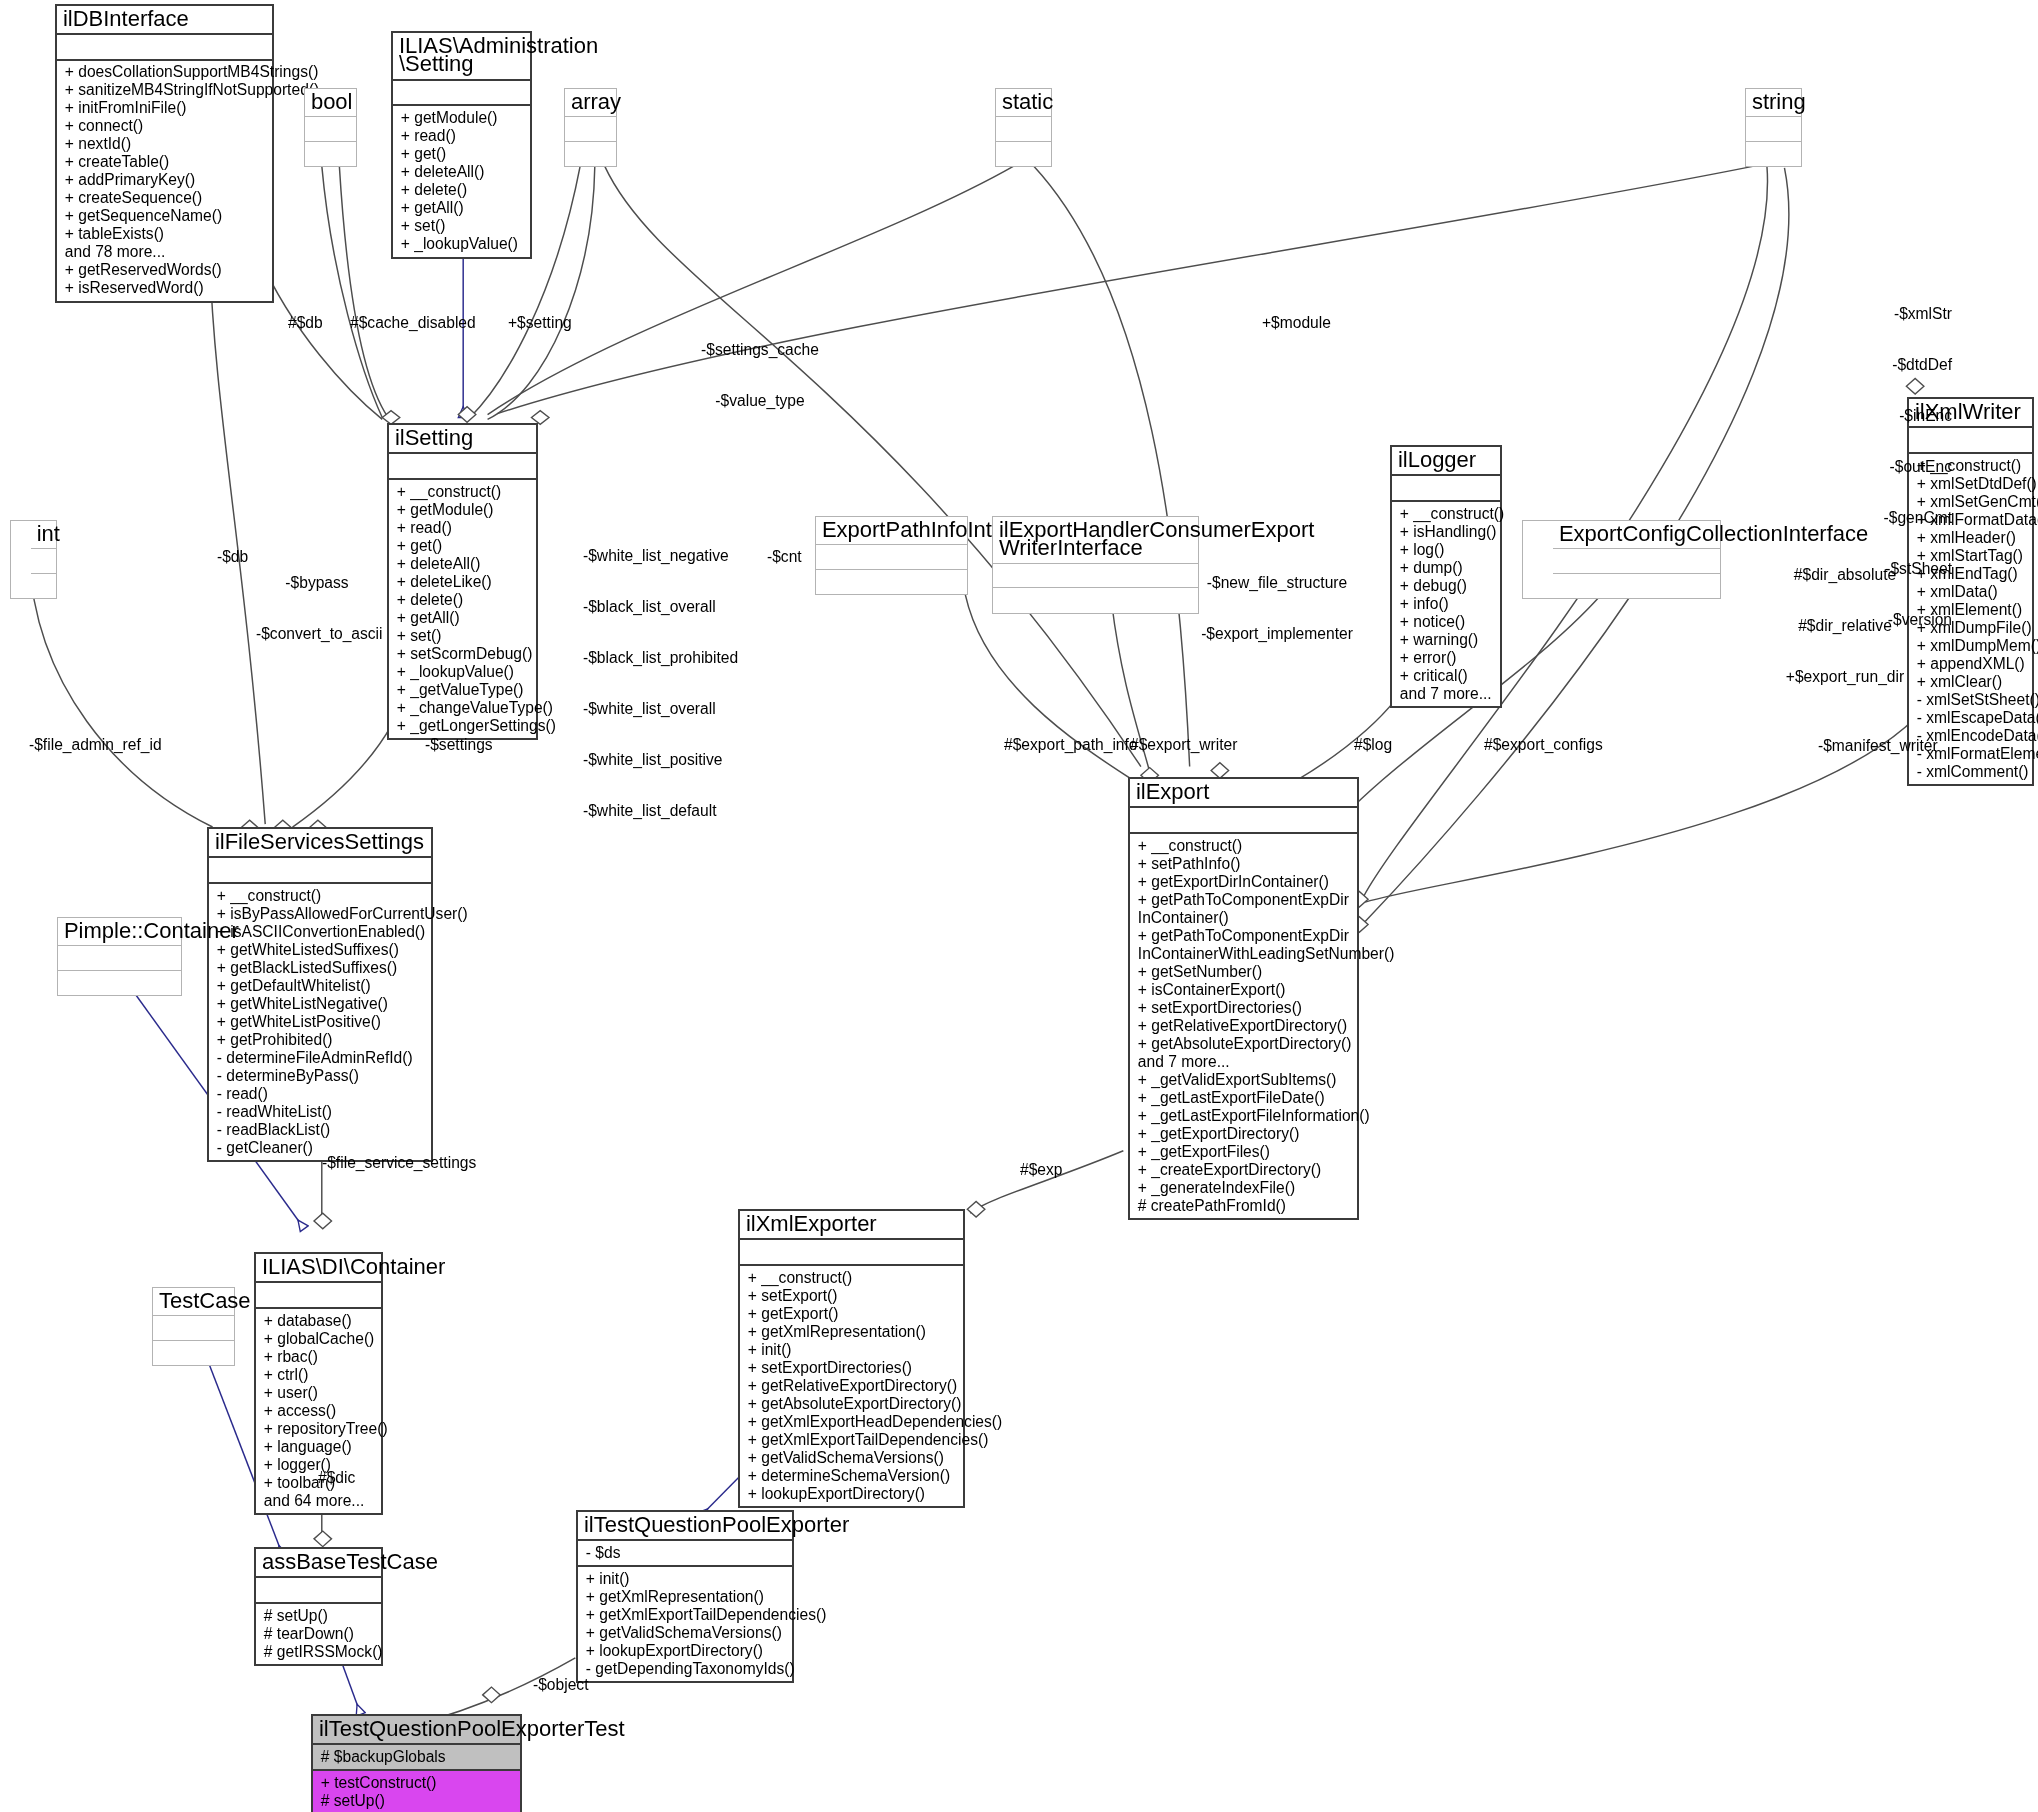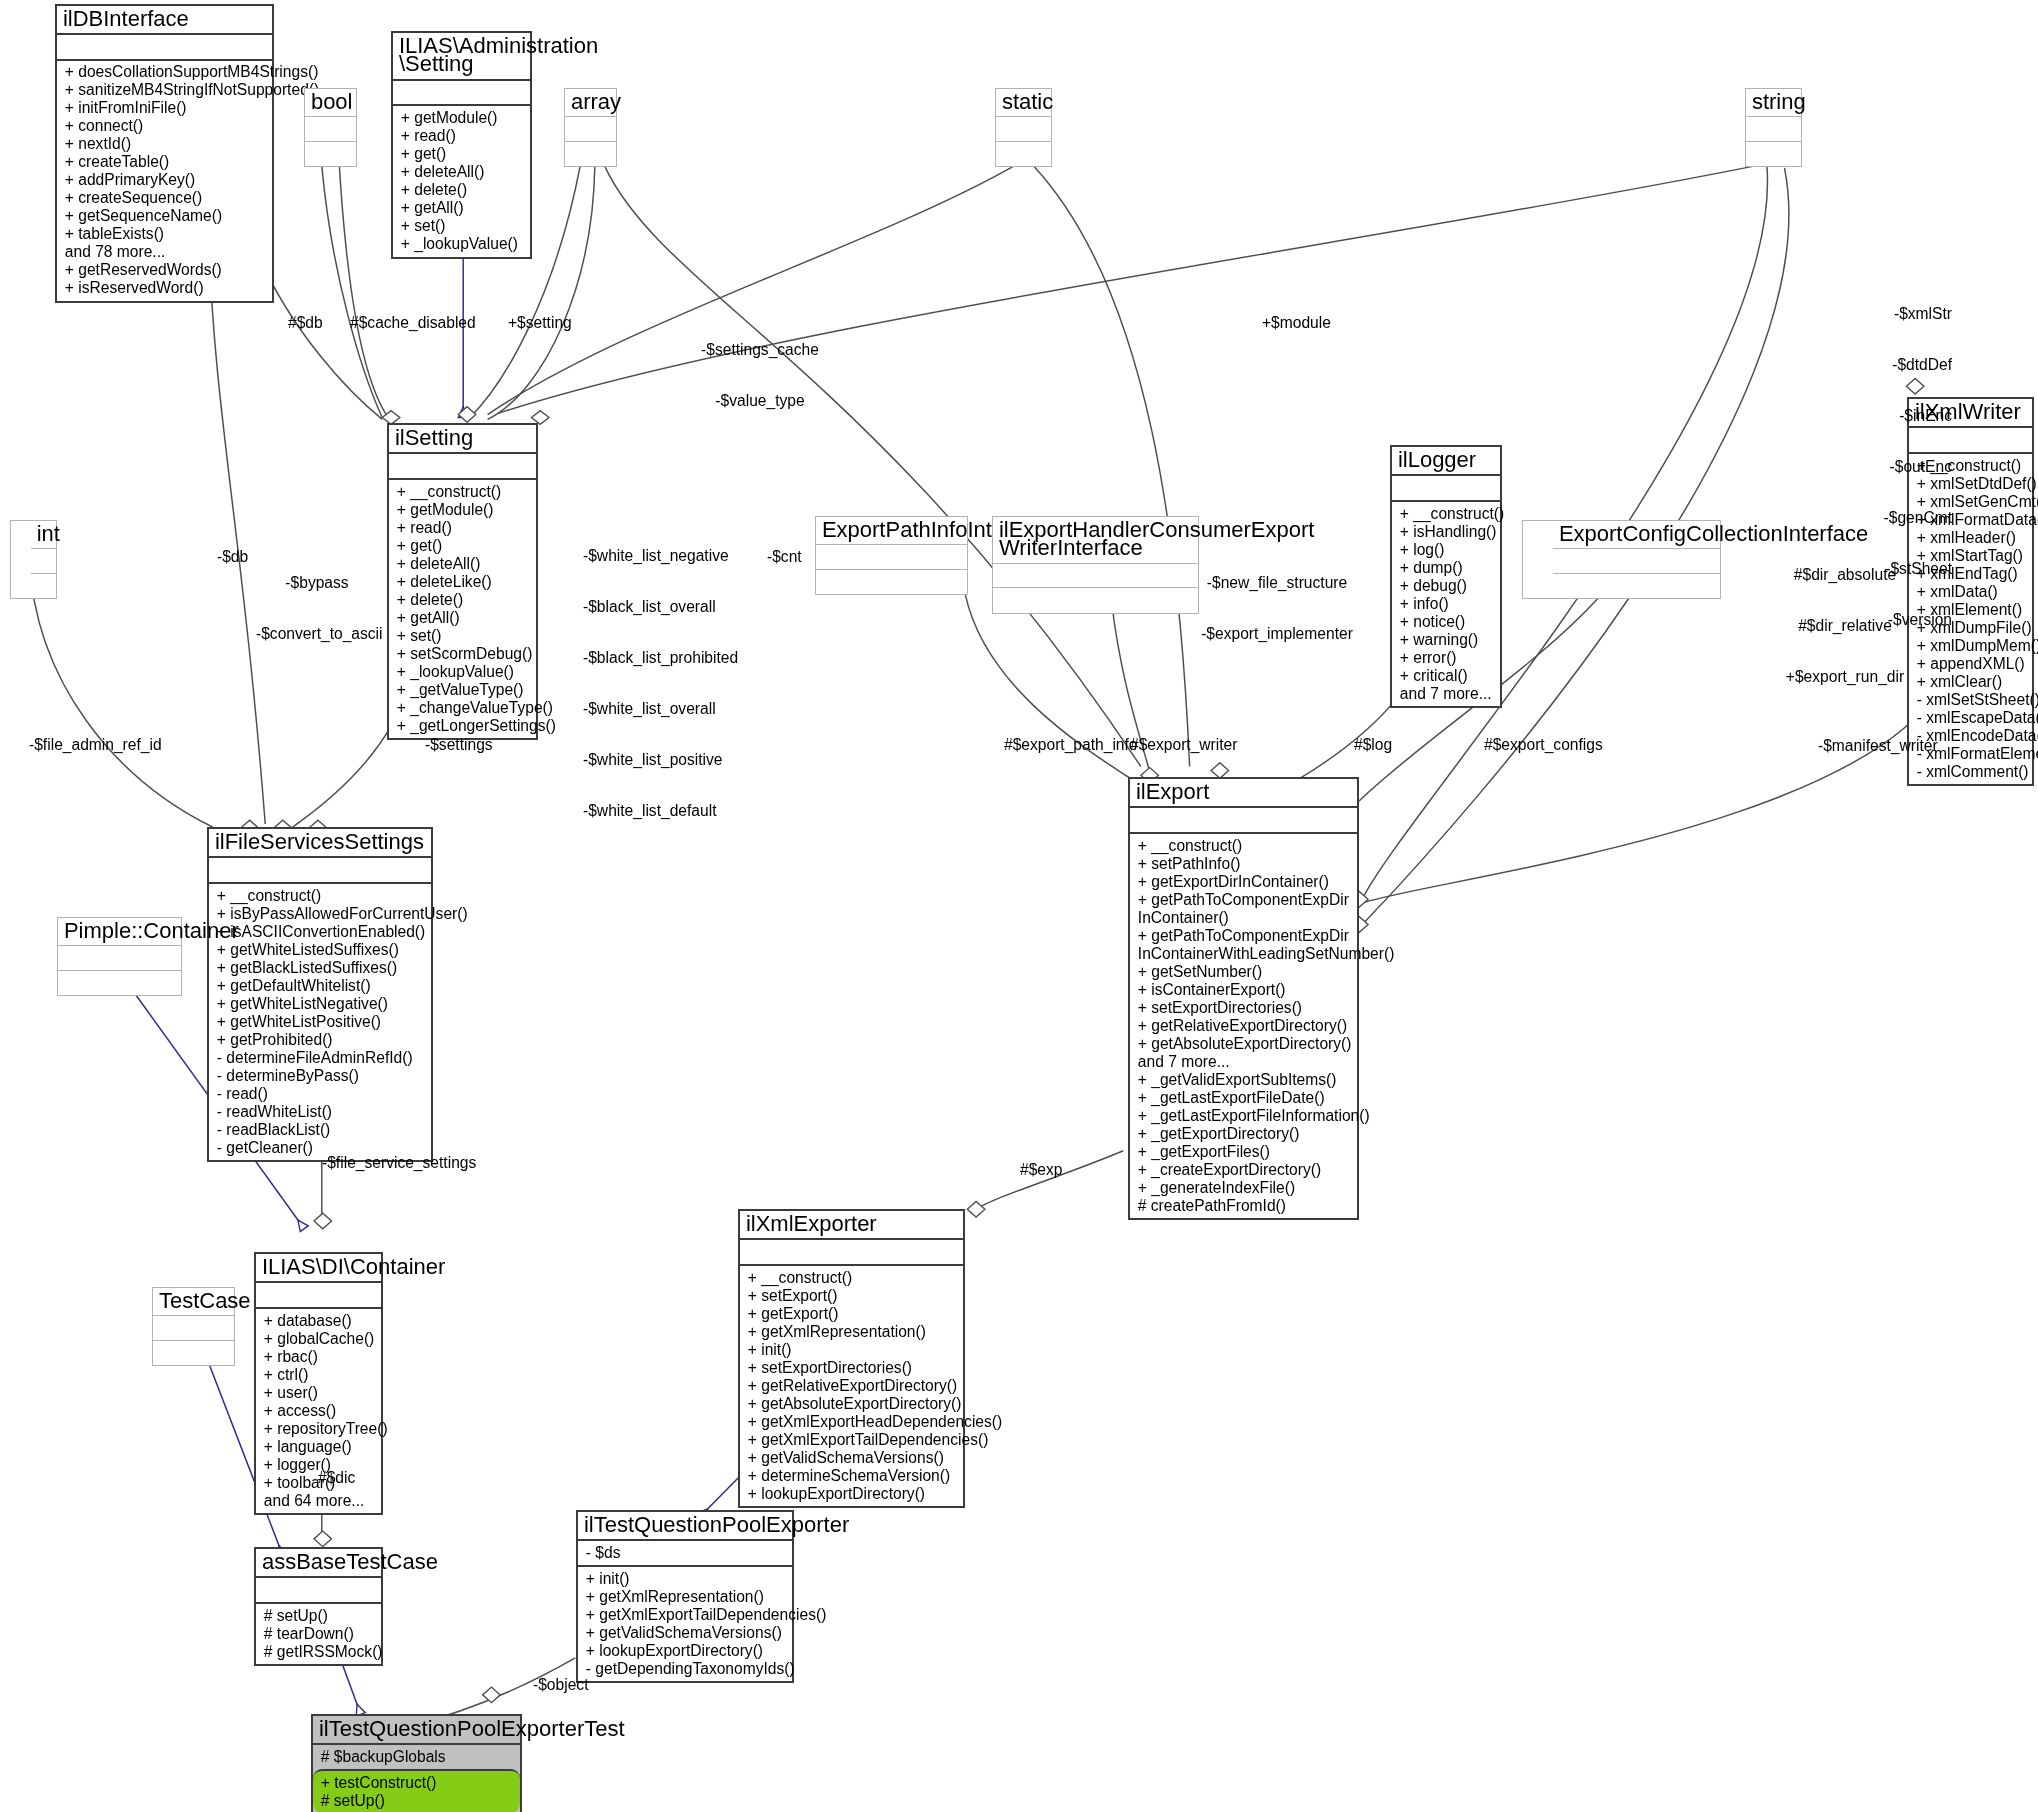--- a/index.html
+++ b/index.html
@@ -22,21 +22,21 @@
 
   
   .light{border:1.5px solid #b3b3b3;}
   .light > .attrs{border-top:1.5px solid #b3b3b3;}
   .light > .ops{border-top:1.5px solid #b3b3b3;}
 
   
   .focus{border:2px solid #3b3b3b;background:#c0c0c0;}
   .focus > .name{background:#c0c0c0;}
   .focus > .attrs{border-top:2px solid #3b3b3b;background:#c0c0c0;}
-  .focus > .ops{border-top:2px solid #3b3b3b;background:#84cc16;border-radius:9px;}
+  .focus > .ops{border-top:2px solid #3b3b3b;background:#d946ef;}
 
   .edge-label{position:absolute;font-size:15.6px;line-height:17px;
               white-space:pre;color:#000;background:transparent;}
   .center{text-align:center;}
   .right{text-align:right;}
 </style>
 </head>
 <body>
 
 <div id="stage">

